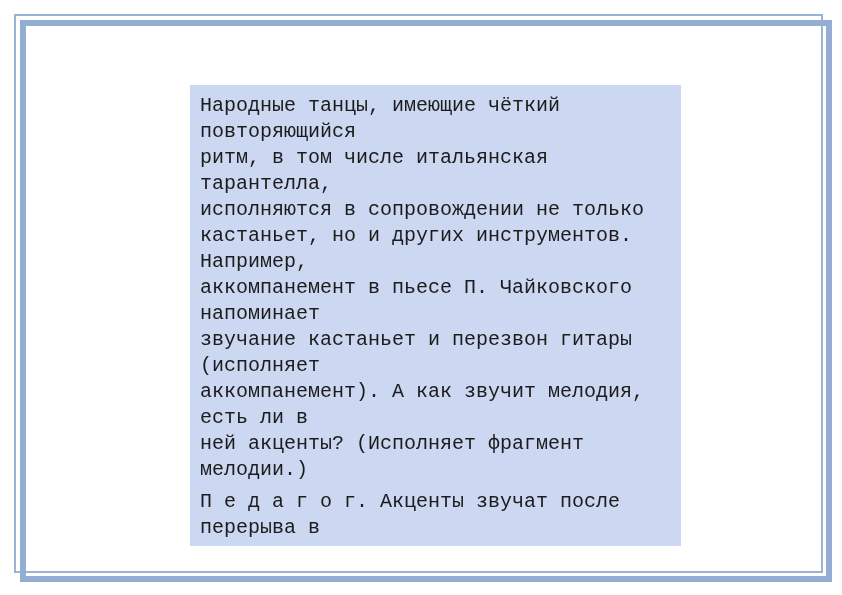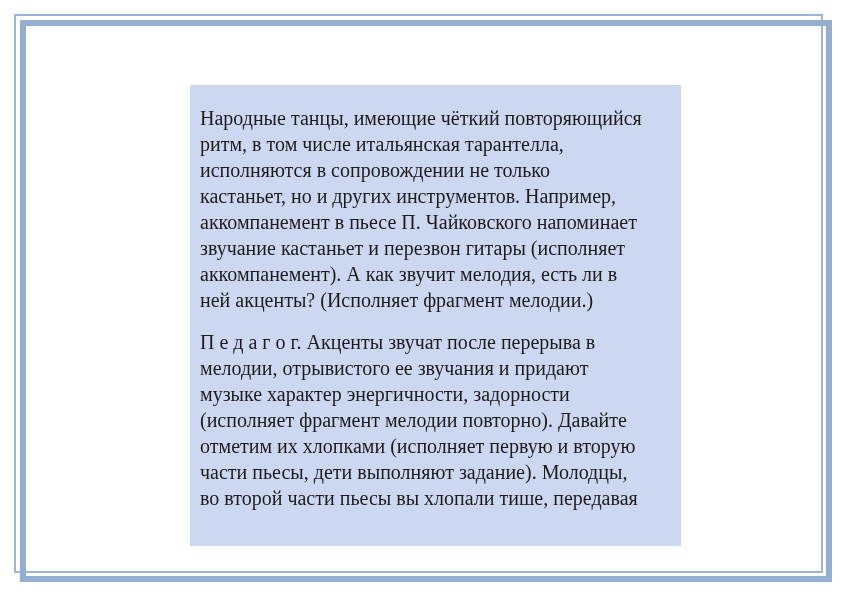--- a/index.html
+++ b/index.html
@@ -43,22 +43,23 @@
     height: 461px;
     box-sizing: border-box;
     background: #ccd7f2;
     color: #1c1c1c;
     font-size: 20px;
     line-height: 26px;
     padding: 4px 2px 0 10px;
     overflow: hidden;
   }
   .text-block p {
-    margin: 16px 0 6px 0;
+    margin: 4px 0 6px 0;
     white-space: pre-line;
+    font-family: Liberation Mono, monospace;
   }
 </style>
 </head>
 <body>
 
 <div class="slide">
   <div class="frame-thin"></div>
   <div class="frame-thick"></div>
   <div class="text-block">
     <p>Народные танцы, имеющие чёткий повторяющийся

